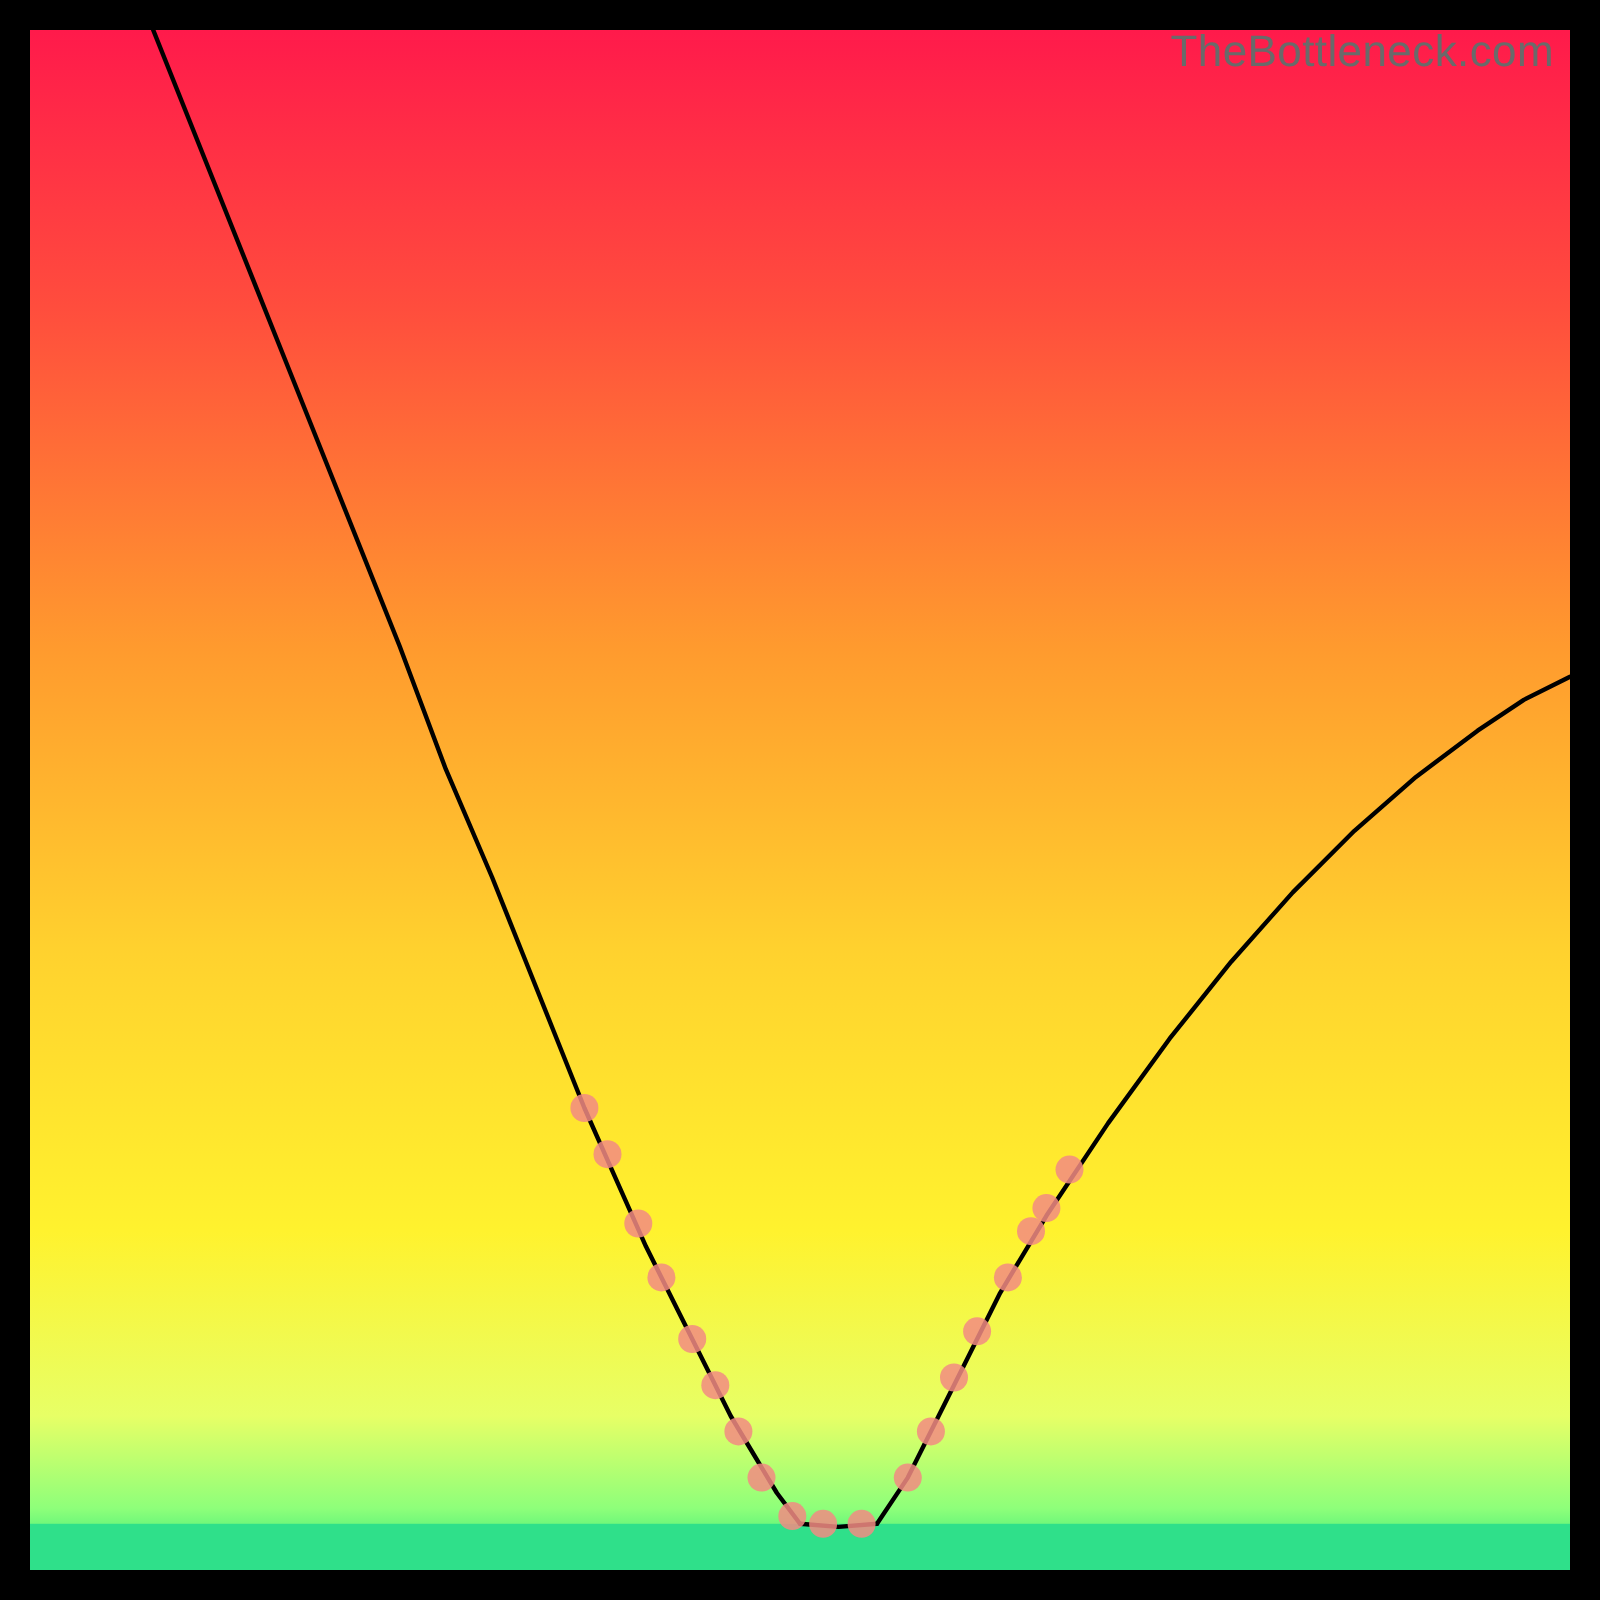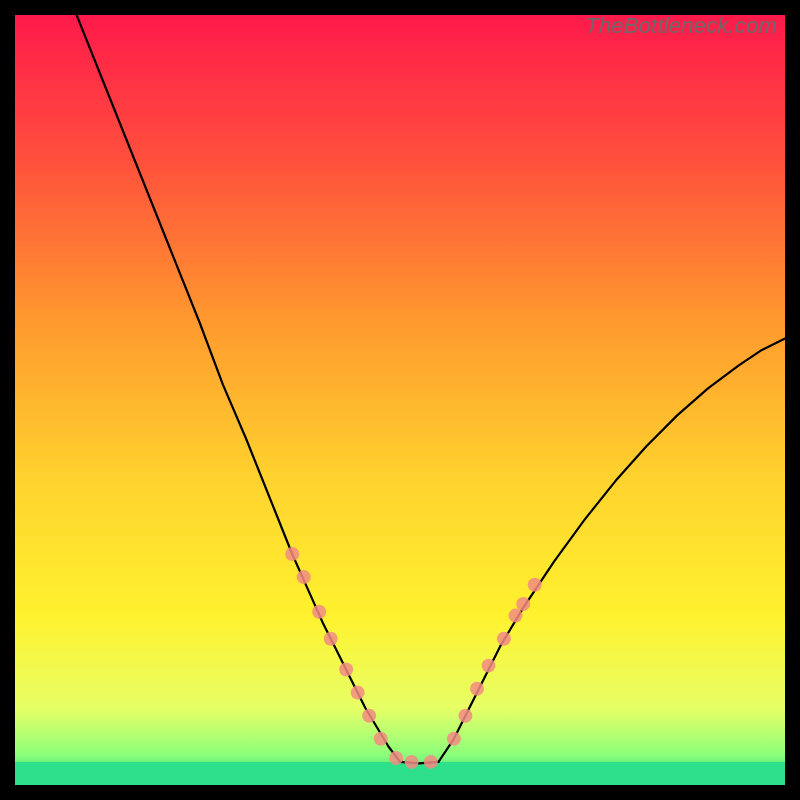--- a/index.html
+++ b/index.html
@@ -11,21 +11,20 @@
     overflow: hidden;
     font-family: Arial, Helvetica, sans-serif;
   }
   .frame {
     position: absolute;
     left: 15px;
     top: 15px;
     width: 770px;
     height: 720px;
     background: #5eead4;
-    font-style: italic;
   }
   .plot {
     position: absolute;
     left: 0;
     top: 0;
     width: 770px;
     height: 770px;
   }
   .watermark {
     position: absolute;

